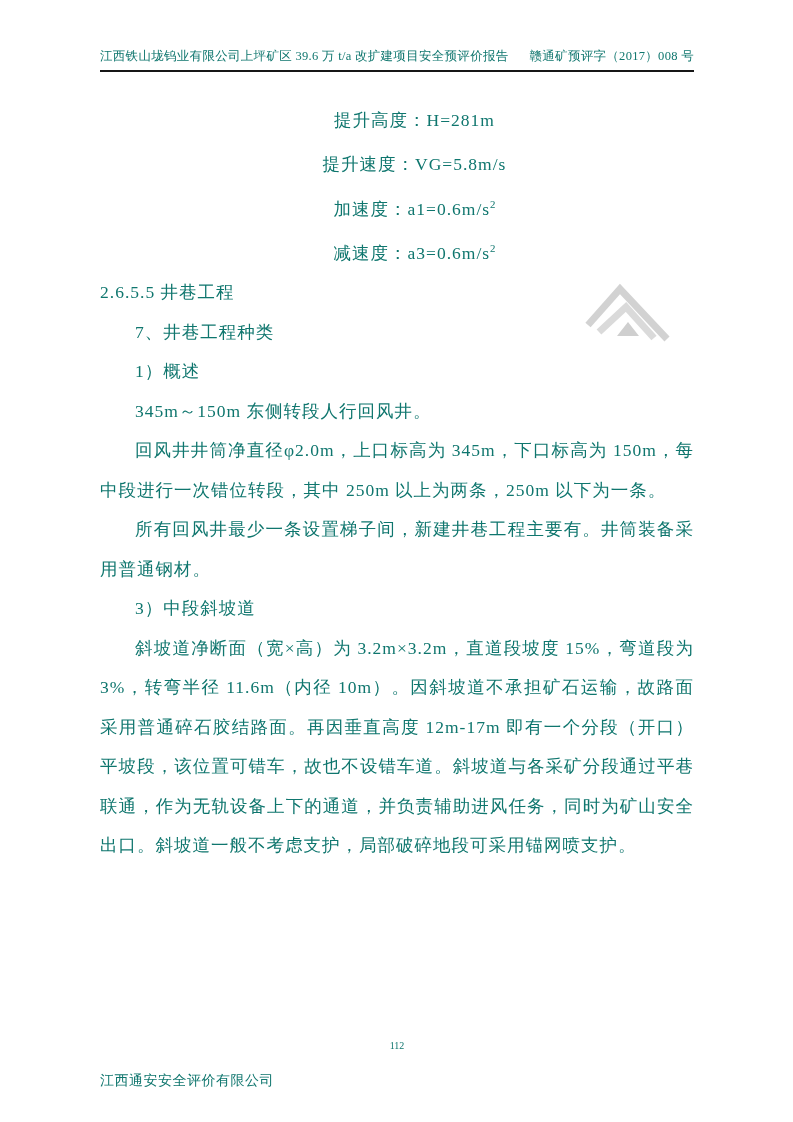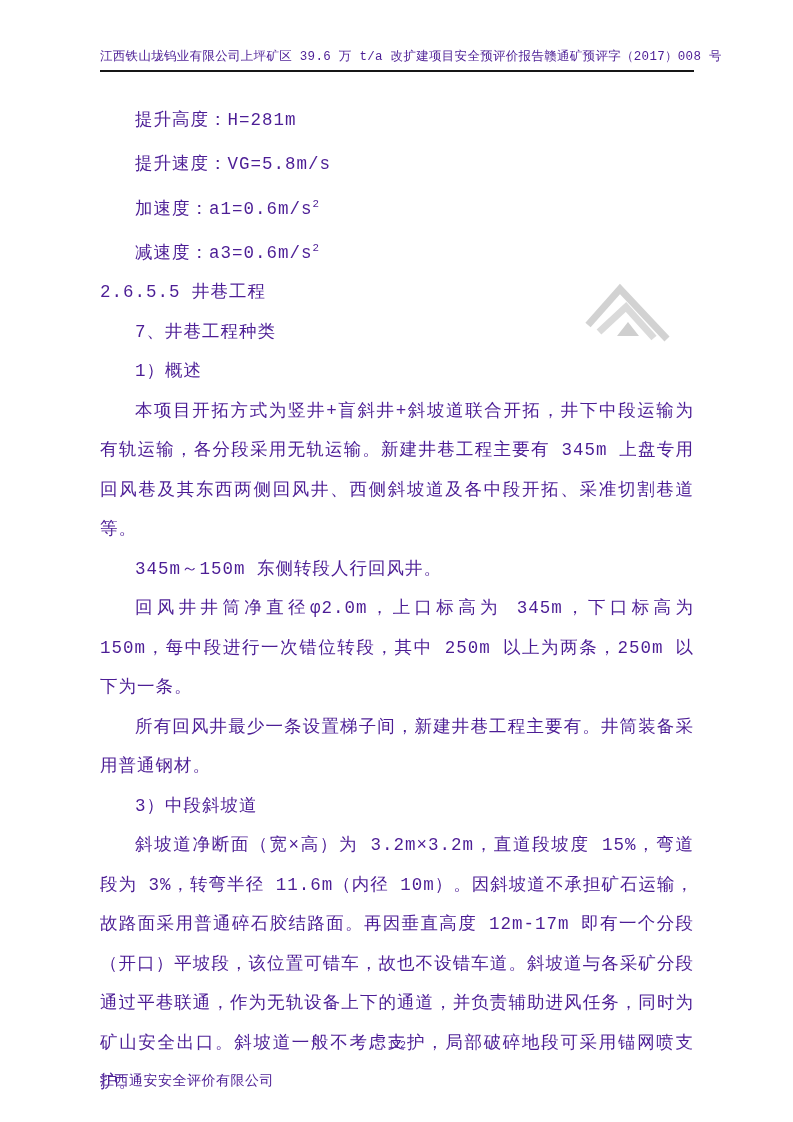--- a/index.html
+++ b/index.html
@@ -1,22 +1,22 @@
 <!DOCTYPE html>
 <html><head>
 <meta charset="utf-8">
 <style>
   html, body { margin: 0; padding: 0; background: #ffffff; }
   .page {
     position: relative;
     width: 793px;
     height: 1122px;
     background: #ffffff;
-    color: #4c1d95;
-    font-family: Liberation Mono, monospace;
+    color: #0f766e;
+    font-family: Liberation Serif, serif;
     overflow: hidden;
   }
   .header {
     position: absolute;
     top: 48px;
     left: 100px;
     width: 594px;
     display: flex;
     justify-content: space-between;
     align-items: flex-end;
@@ -37,21 +37,21 @@
     text-align: justify;
   }
   .main p, .main h2, .main h3 {
     margin: 0;
     font-size: 17.5px;
     font-weight: normal;
   }
   .indent { text-indent: 2em; }
   .flush  { text-indent: 0; }
   .bold   { font-weight: bold; }
-  .spec-line { text-align: left; text-indent: 2em; }
+  .spec-line { text-align: center; text-indent: 2em; }
   sup.unit-sup { font-size: 0.62em; vertical-align: super; letter-spacing: 0; }
   .watermark {
     position: absolute;
     left: 583px;
     top: 281px;
     width: 92px;
     height: 62px;
     pointer-events: none;
   }
   .footer {
@@ -102,21 +102,20 @@
     <p class="spec-line"><span>加速度：</span><span>a1=0.6m/s</span><sup class="unit-sup">2</sup></p>
 
     <p class="spec-line"><span>减速度：</span><span>a3=0.6m/s</span><sup class="unit-sup">2</sup></p>
 
     <h2 class="flush bold">2.6.5.5 井巷工程</h2>
 
     <h3 class="indent bold">7、井巷工程种类</h3>
 
     <p class="indent">1）概述</p>
 
-    <p class="indent">本项目开拓方式为竖井+盲斜井+斜坡道联合开拓，井下中段运输为有轨运输，各分段采用无轨运输。新建井巷工程主要有 345m 上盘专用回风巷及其东西两侧回风井、西侧斜坡道及各中段开拓、采准切割巷道等。</p>
 
 
     <p class="indent">345m～150m 东侧转段人行回风井。</p>
 
     <p class="indent">回风井井筒净直径φ2.0m，上口标高为 345m，下口标高为 150m，每中段进行一次错位转段，其中 250m 以上为两条，250m 以下为一条。</p>
 
     <p class="indent">所有回风井最少一条设置梯子间，新建井巷工程主要有。井筒装备采用普通钢材。</p>
 
     <p class="indent">3）中段斜坡道</p>
 

